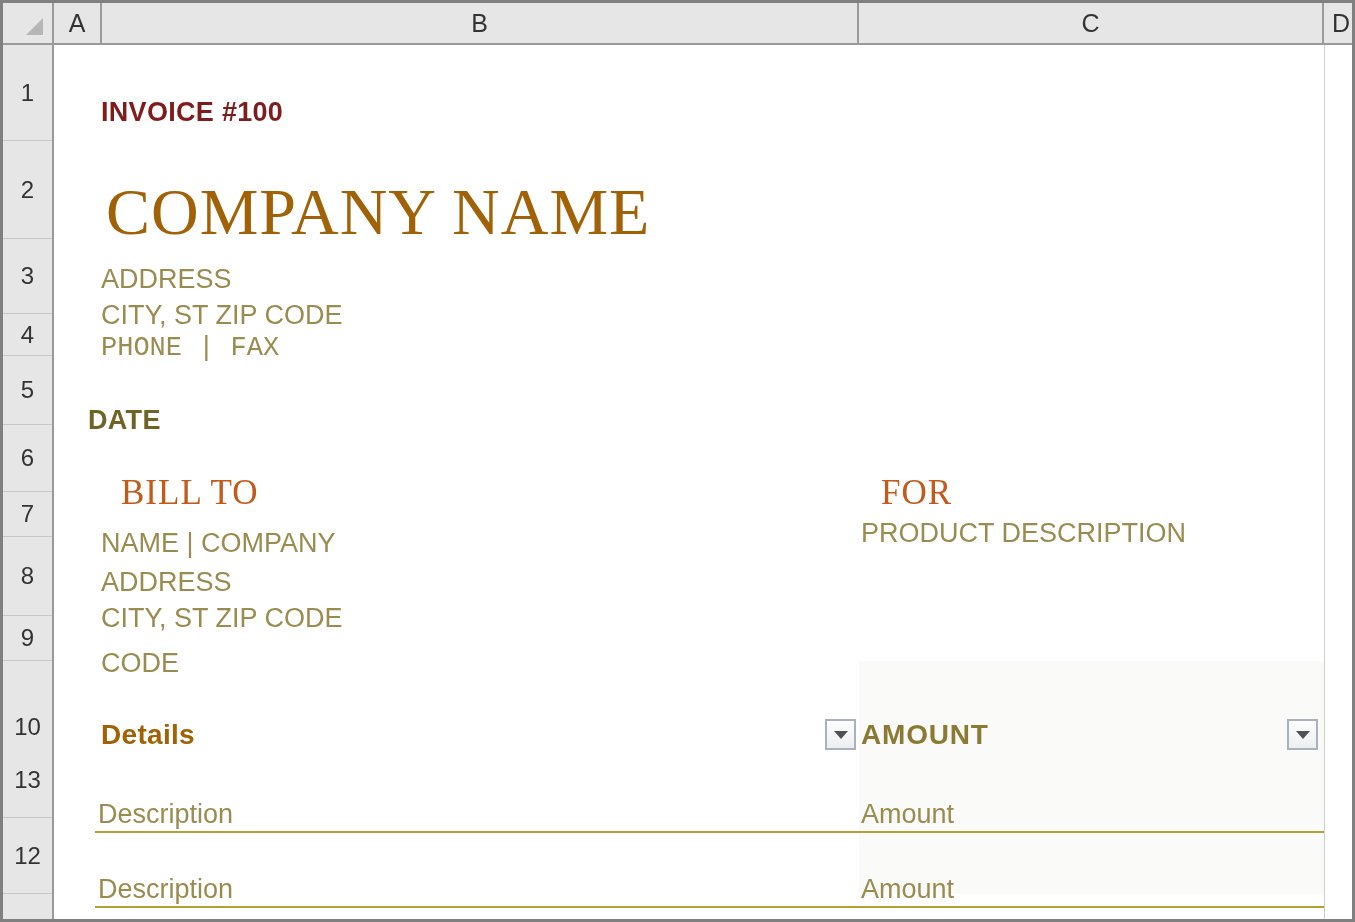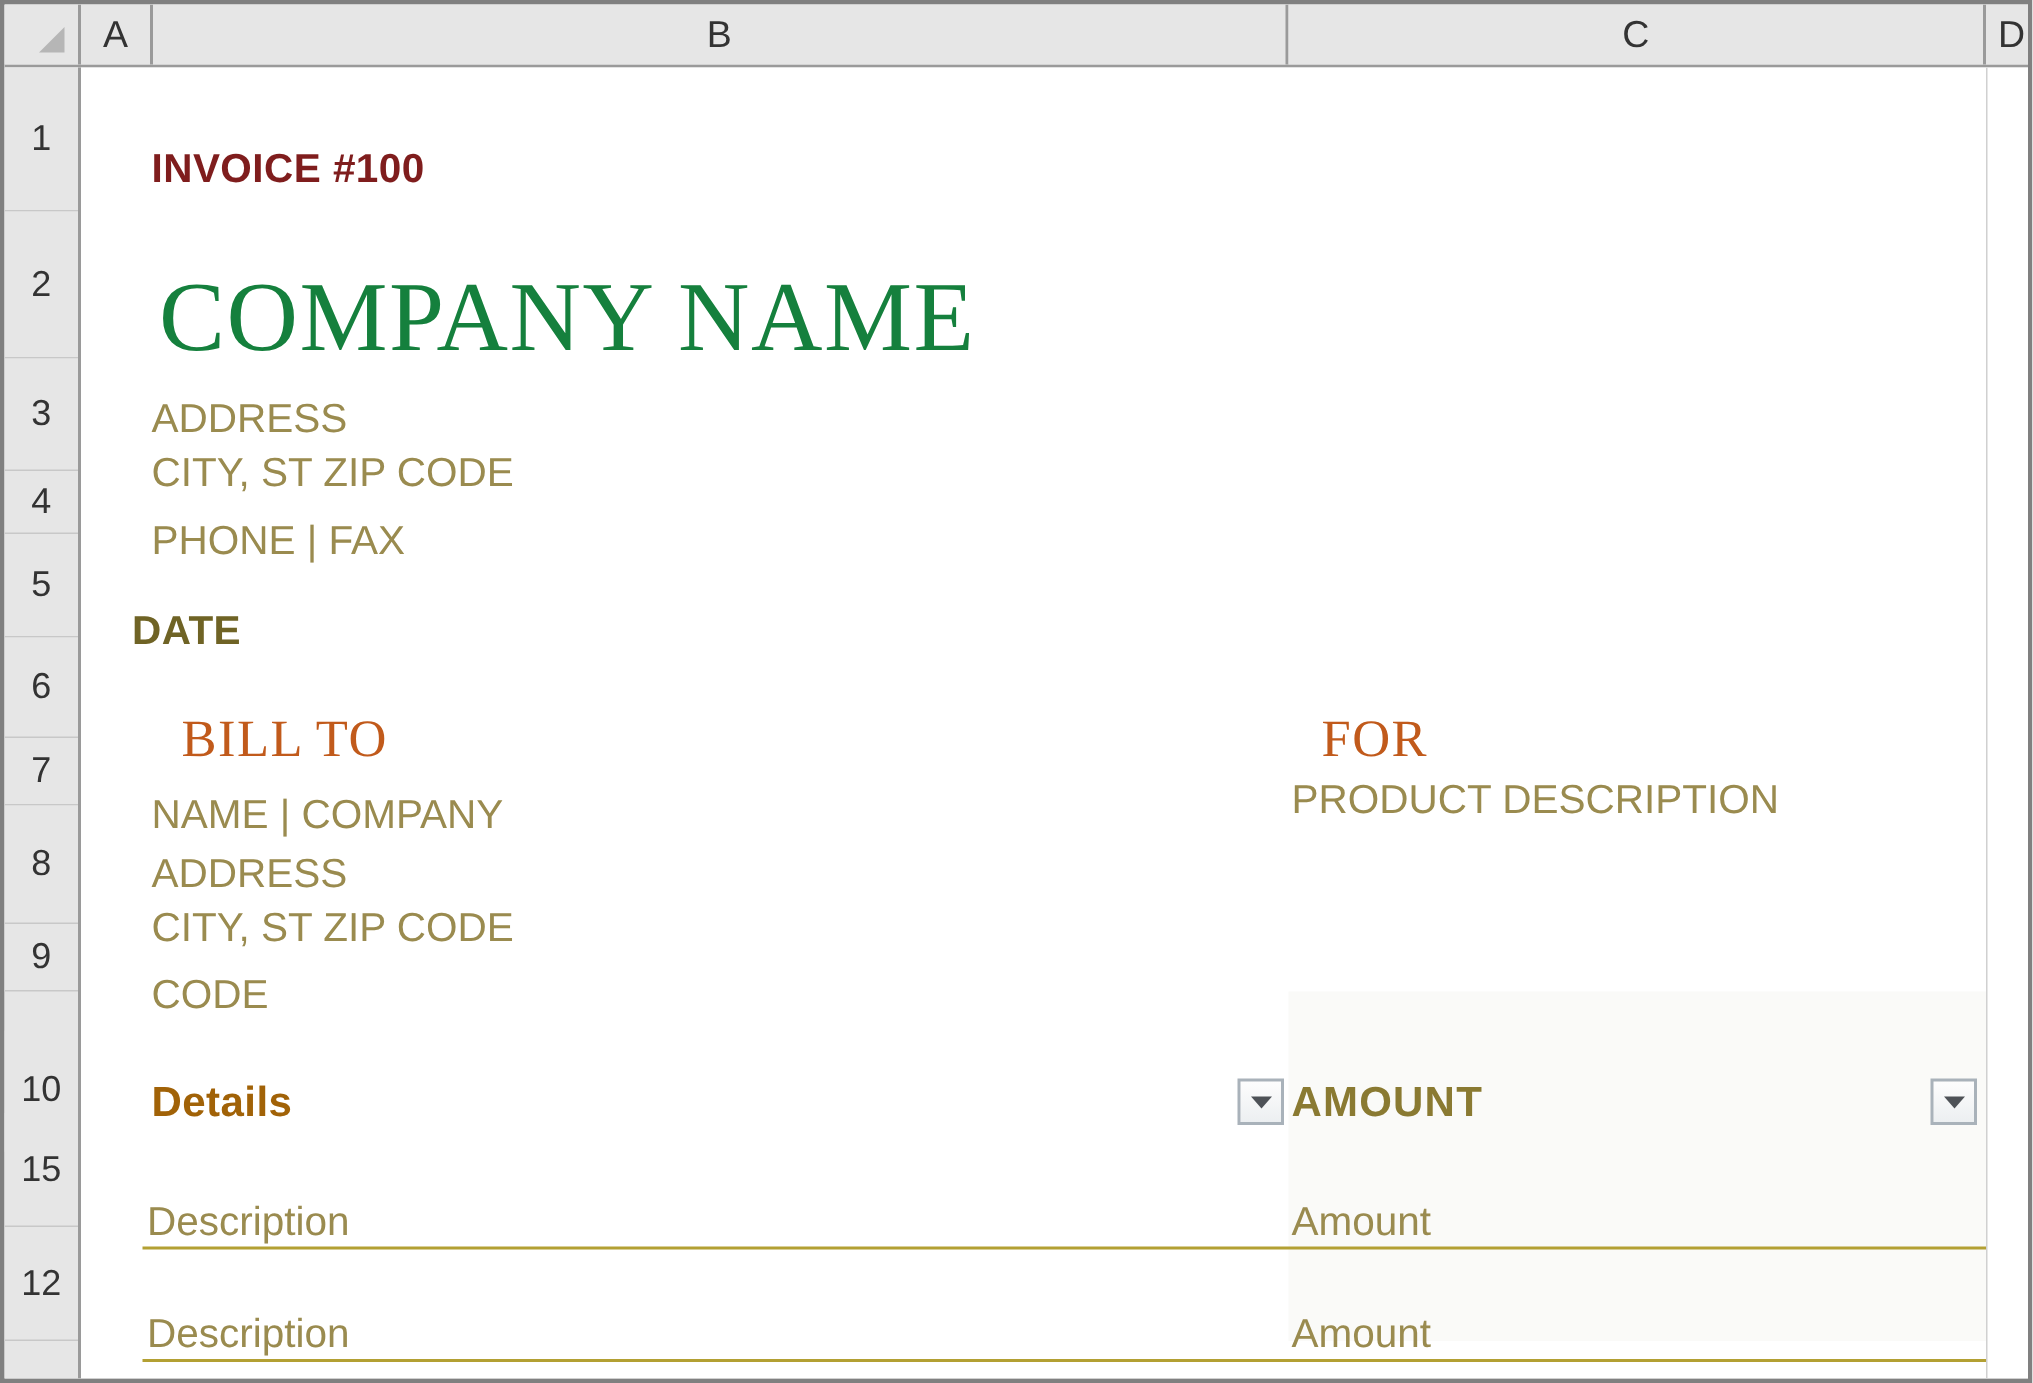--- a/index.html
+++ b/index.html
@@ -130,21 +130,21 @@
   
   .t-invoice {
     font-size: 27px;
     font-weight: bold;
     color: #7f1d1d;
     letter-spacing: 0.3px;
   }
   .t-company {
     font-family: "Liberation Serif", serif;
     font-size: 66px;
-    color: #15803d;
+    color: #a16207;
     letter-spacing: 1px;
   }
   .t-addr {
     font-size: 27px;
     color: #9a8b4f;
   }
   .t-date {
     font-size: 27px;
     font-weight: bold;
     color: #6f6325;
@@ -250,41 +250,41 @@
     <div class="row-cell" style="top:492px; height:79px;">
       <span>8</span>
       </div>
     <div class="row-cell" style="top:571px; height:45px;">
       <span>9</span>
       </div>
     <div class="row-cell" style="top:642px; height:81px;text-align:right;">
       <span>10</span>
       </div>
     <div class="row-cell" style="top:697px; height:76px;">
-      <span>15</span>
+      <span>13</span>
       </div>
     <div class="row-cell" style="top:773px; height:76px;">
       <span>12</span>
       </div>
   </div>
 
   <div id="grid">
 
     <div class="col-c-fill" style="left:805px; top:616px; width:465px; height:233px;"></div>
 
     <div id="col-d-sep" style="left:1270px;"></div>
 
     <div class="cell-text t-invoice" style="left:47px; top:54px;">INVOICE #100</div>
 
     <div class="cell-text t-company" style="left:52px; top:134px;">COMPANY NAME</div>
 
     <div class="cell-text t-addr" style="left:47px; top:221px;">ADDRESS</div>
     <div class="cell-text t-addr" style="left:47px; top:257px;">CITY, ST ZIP CODE</div>
 
-    <div class="cell-text t-addr" style="left:47px; top:302px;">PHONE | FAX</div>
+    <div class="cell-text t-addr" style="left:47px; top:290px;font-family:Liberation Mono, monospace;">PHONE | FAX</div>
 
     <div class="cell-text t-date" style="left:34px; top:362px;">DATE</div>
 
     <div class="cell-text t-billto" style="left:47px; top:430px;">BILL TO</div>
     <div class="cell-text t-billto" style="left:807px; top:430px;">FOR</div>
 
     <div class="cell-text t-lineitem" style="left:807px; top:475px;">PRODUCT DESCRIPTION</div>
     <div class="cell-text t-lineitem" style="left:47px; top:485px;">NAME | COMPANY</div>
 
     <div class="cell-text t-lineitem" style="left:47px; top:524px;">ADDRESS</div>

